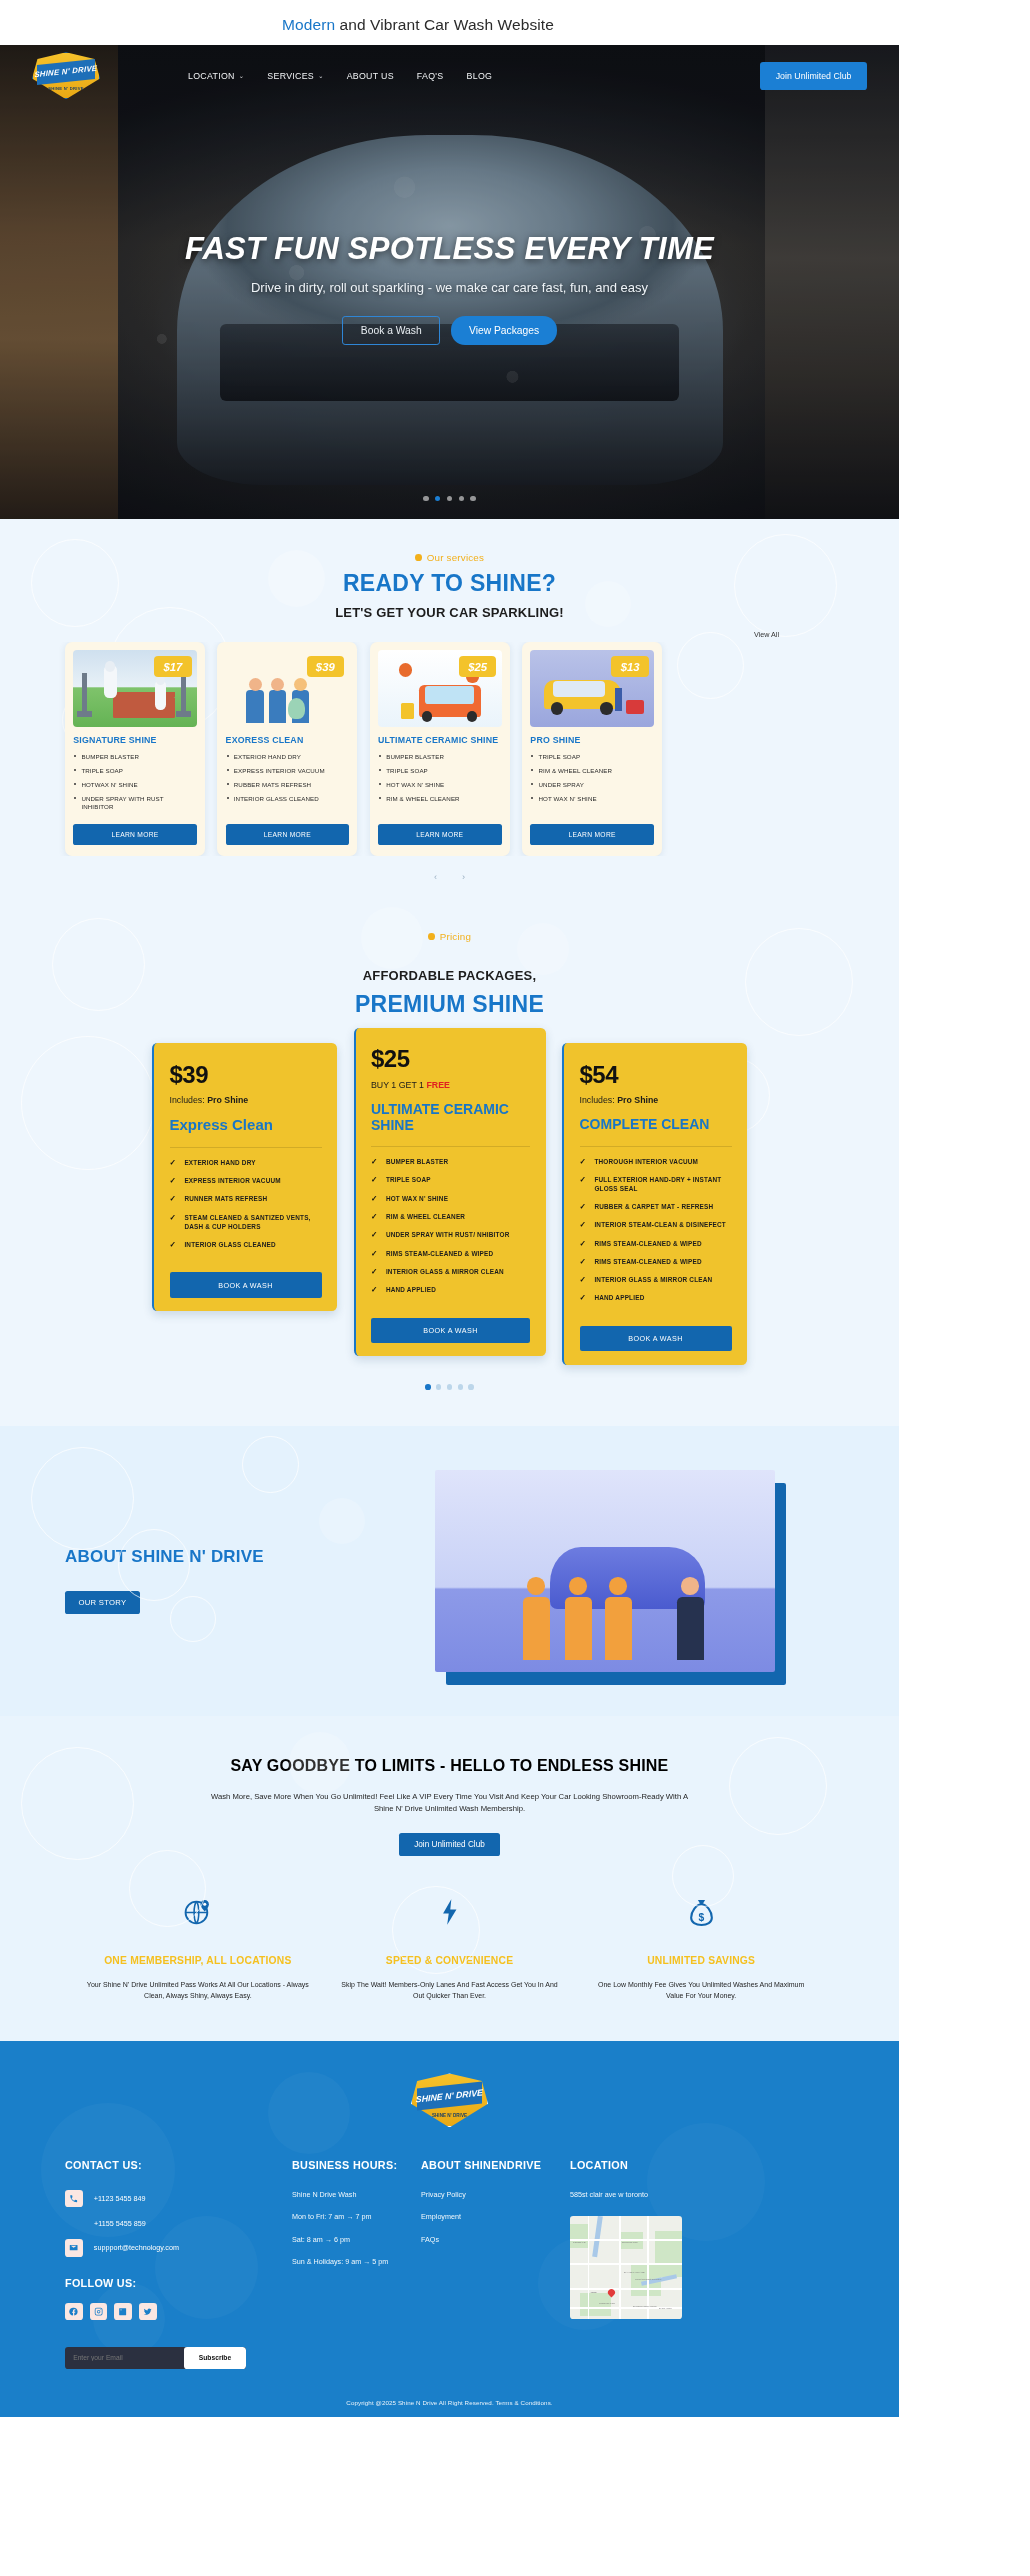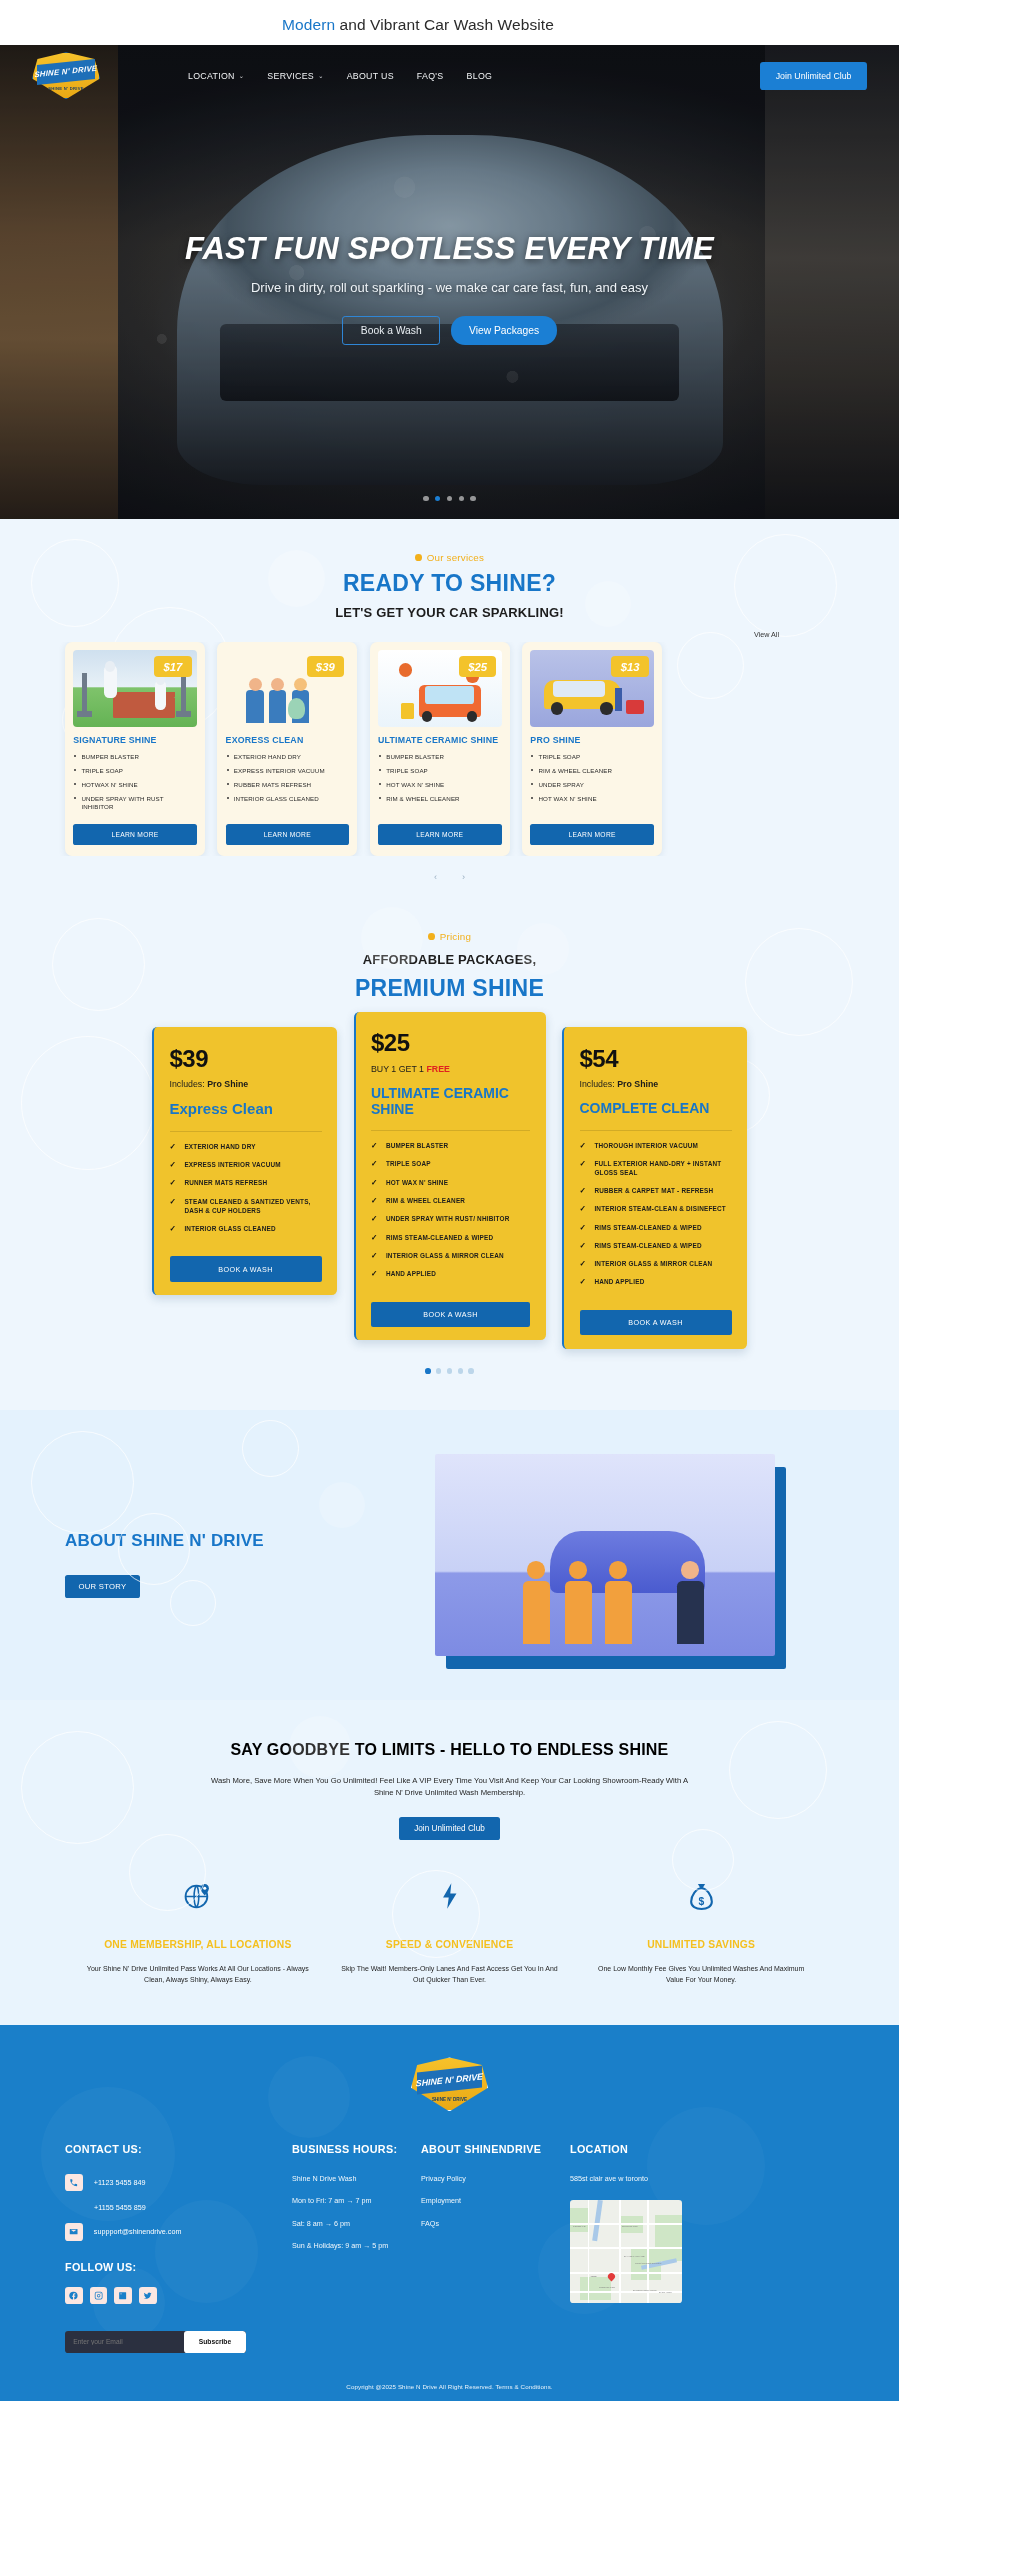--- a/index.html
+++ b/index.html
@@ -553,21 +553,21 @@
         <div class="bub" style="right:46px; top:26px; width:108px; height:108px;"></div>
         <div class="bub" style="right:129px; top:155px; width:77px; height:77px;"></div>
         <div class="bubf" style="left:361px; top:5.2px; width:62px; height:62px; opacity:.45;"></div>
         <div class="bubf" style="right:330px; top:20.6px; width:52px; height:52px; opacity:.4;"></div>
       </div>
 
       <div class="sec-eyebrow">
         <span class="dot"></span>
         <span>Pricing</span>
       </div>
-      <h3 class="sec-h3" style="margin-top:10px;">AFFORDABLE PACKAGES,</h3>
+      <h3 class="sec-h3" style="margin-top:26px;">AFFORDABLE PACKAGES,</h3>
       <h2 class="sec-h2" style="margin-top:8.2px;">PREMIUM SHINE</h2>
 
       <div class="price-row">
 
         <div class="price-card">
           <div class="price-amount">$39</div>
           <div class="price-note">
             <span>Includes: </span><b>Pro Shine</b>
           </div>
           <div class="price-name">Express Clean</div>
@@ -816,21 +816,21 @@
             </span>
             <span>+1123 5455 849</span>
           </div>
           <div class="f-indent">+1155 5455 859</div>
           <div class="f-contact-line">
             <span class="f-ico">
               <svg width="9.3" height="9.3" viewBox="0 0 24 24">
                   <path d="M3 5h18a1 1 0 0 1 1 1v12a1 1 0 0 1-1 1H3a1 1 0 0 1-1-1V6a1 1 0 0 1 1-1zm1.6 2L12 12.3 19.4 7H4.6z"></path>
                 </svg>
             </span>
-            <span>suppport@shinendrive.com</span>
+            <span>suppport@technology.com</span>
           </div>
 
           <div class="f-follow-h">FOLLOW US:</div>
           <div class="socials">
             <span class="soc">
               <svg width="9.3" height="9.3" viewBox="0 0 24 24">
                   <path d="M12 2a10 10 0 1 0-1.6 19.9v-7h-2.5V12h2.5V9.8c0-2.5 1.5-3.9 3.8-3.9 1.1 0 2.2.2 2.2.2v2.4h-1.2c-1.2 0-1.6.75-1.6 1.5V12h2.7l-.43 2.9h-2.3v7A10 10 0 0 0 12 2z"></path>
                 </svg>
             </span>
             <span class="soc">

